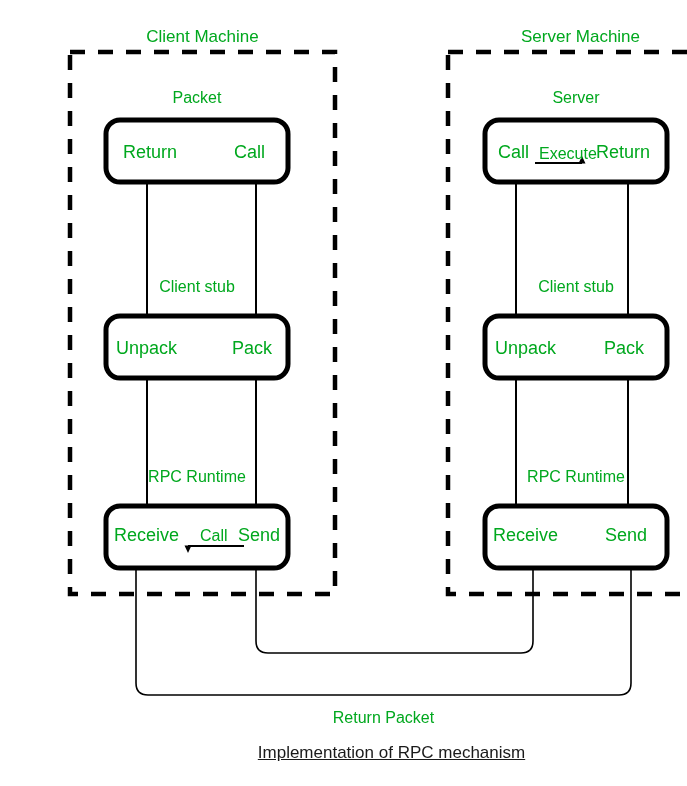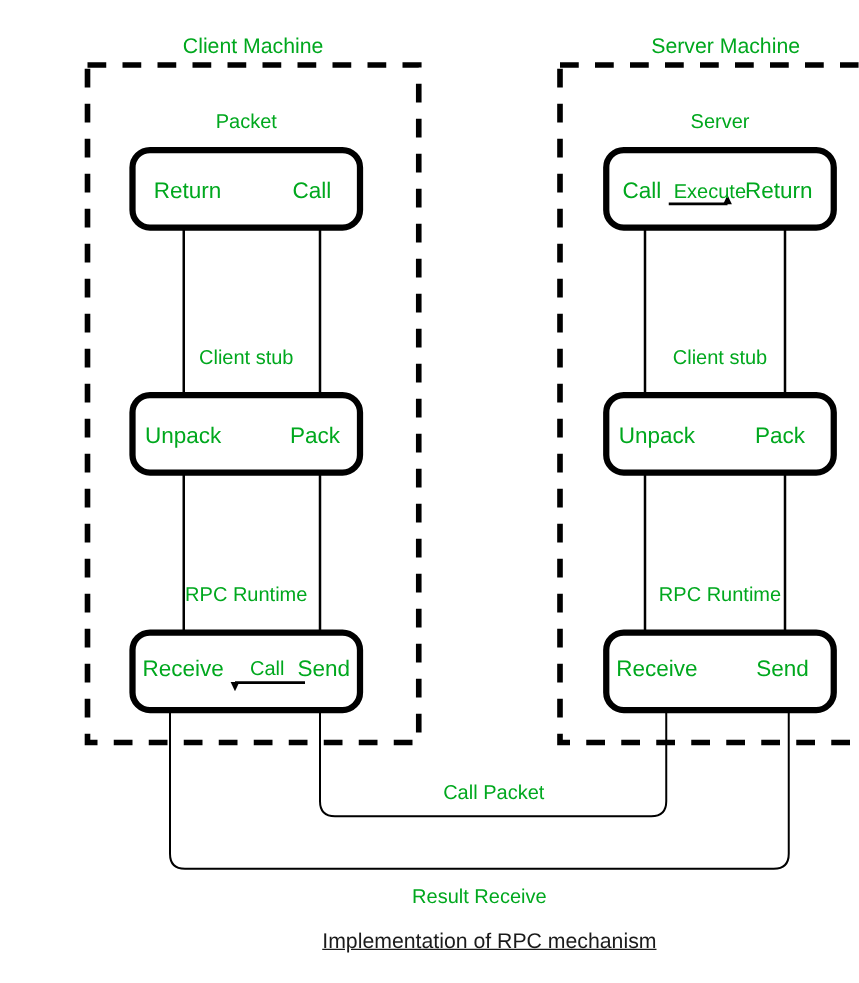--- a/index.html
+++ b/index.html
@@ -152,18 +152,17 @@
   <div class="lbl box-text" style="left:548px; top:143px;">Return</div>
 
   <div class="lbl annot" style="left:491px; top:146px;">Execute</div>
 
   <div class="lbl box-text" style="left:447px; top:339px;">Unpack</div>
   <div class="lbl box-text" style="left:556px; top:339px;">Pack</div>
 
   <div class="lbl box-text" style="left:445px; top:526px;">Receive</div>
   <div class="lbl box-text" style="left:557px; top:526px;">Send</div>
 
-  <div class="lbl packet-label" style="left:209px; top:627px; width:276px;">Call Packet</div>
-  <div class="lbl packet-label" style="left:88px; top:710px; width:495px;">Result Receive</div>
+  <div class="lbl packet-label" style="left:88px; top:710px; width:495px;">Return Packet</div>
 
   <div class="lbl caption" style="left:0px; top:744px; width:687px;">Implementation of RPC mechanism</div>
 
 </div>
 
 </body></html>

